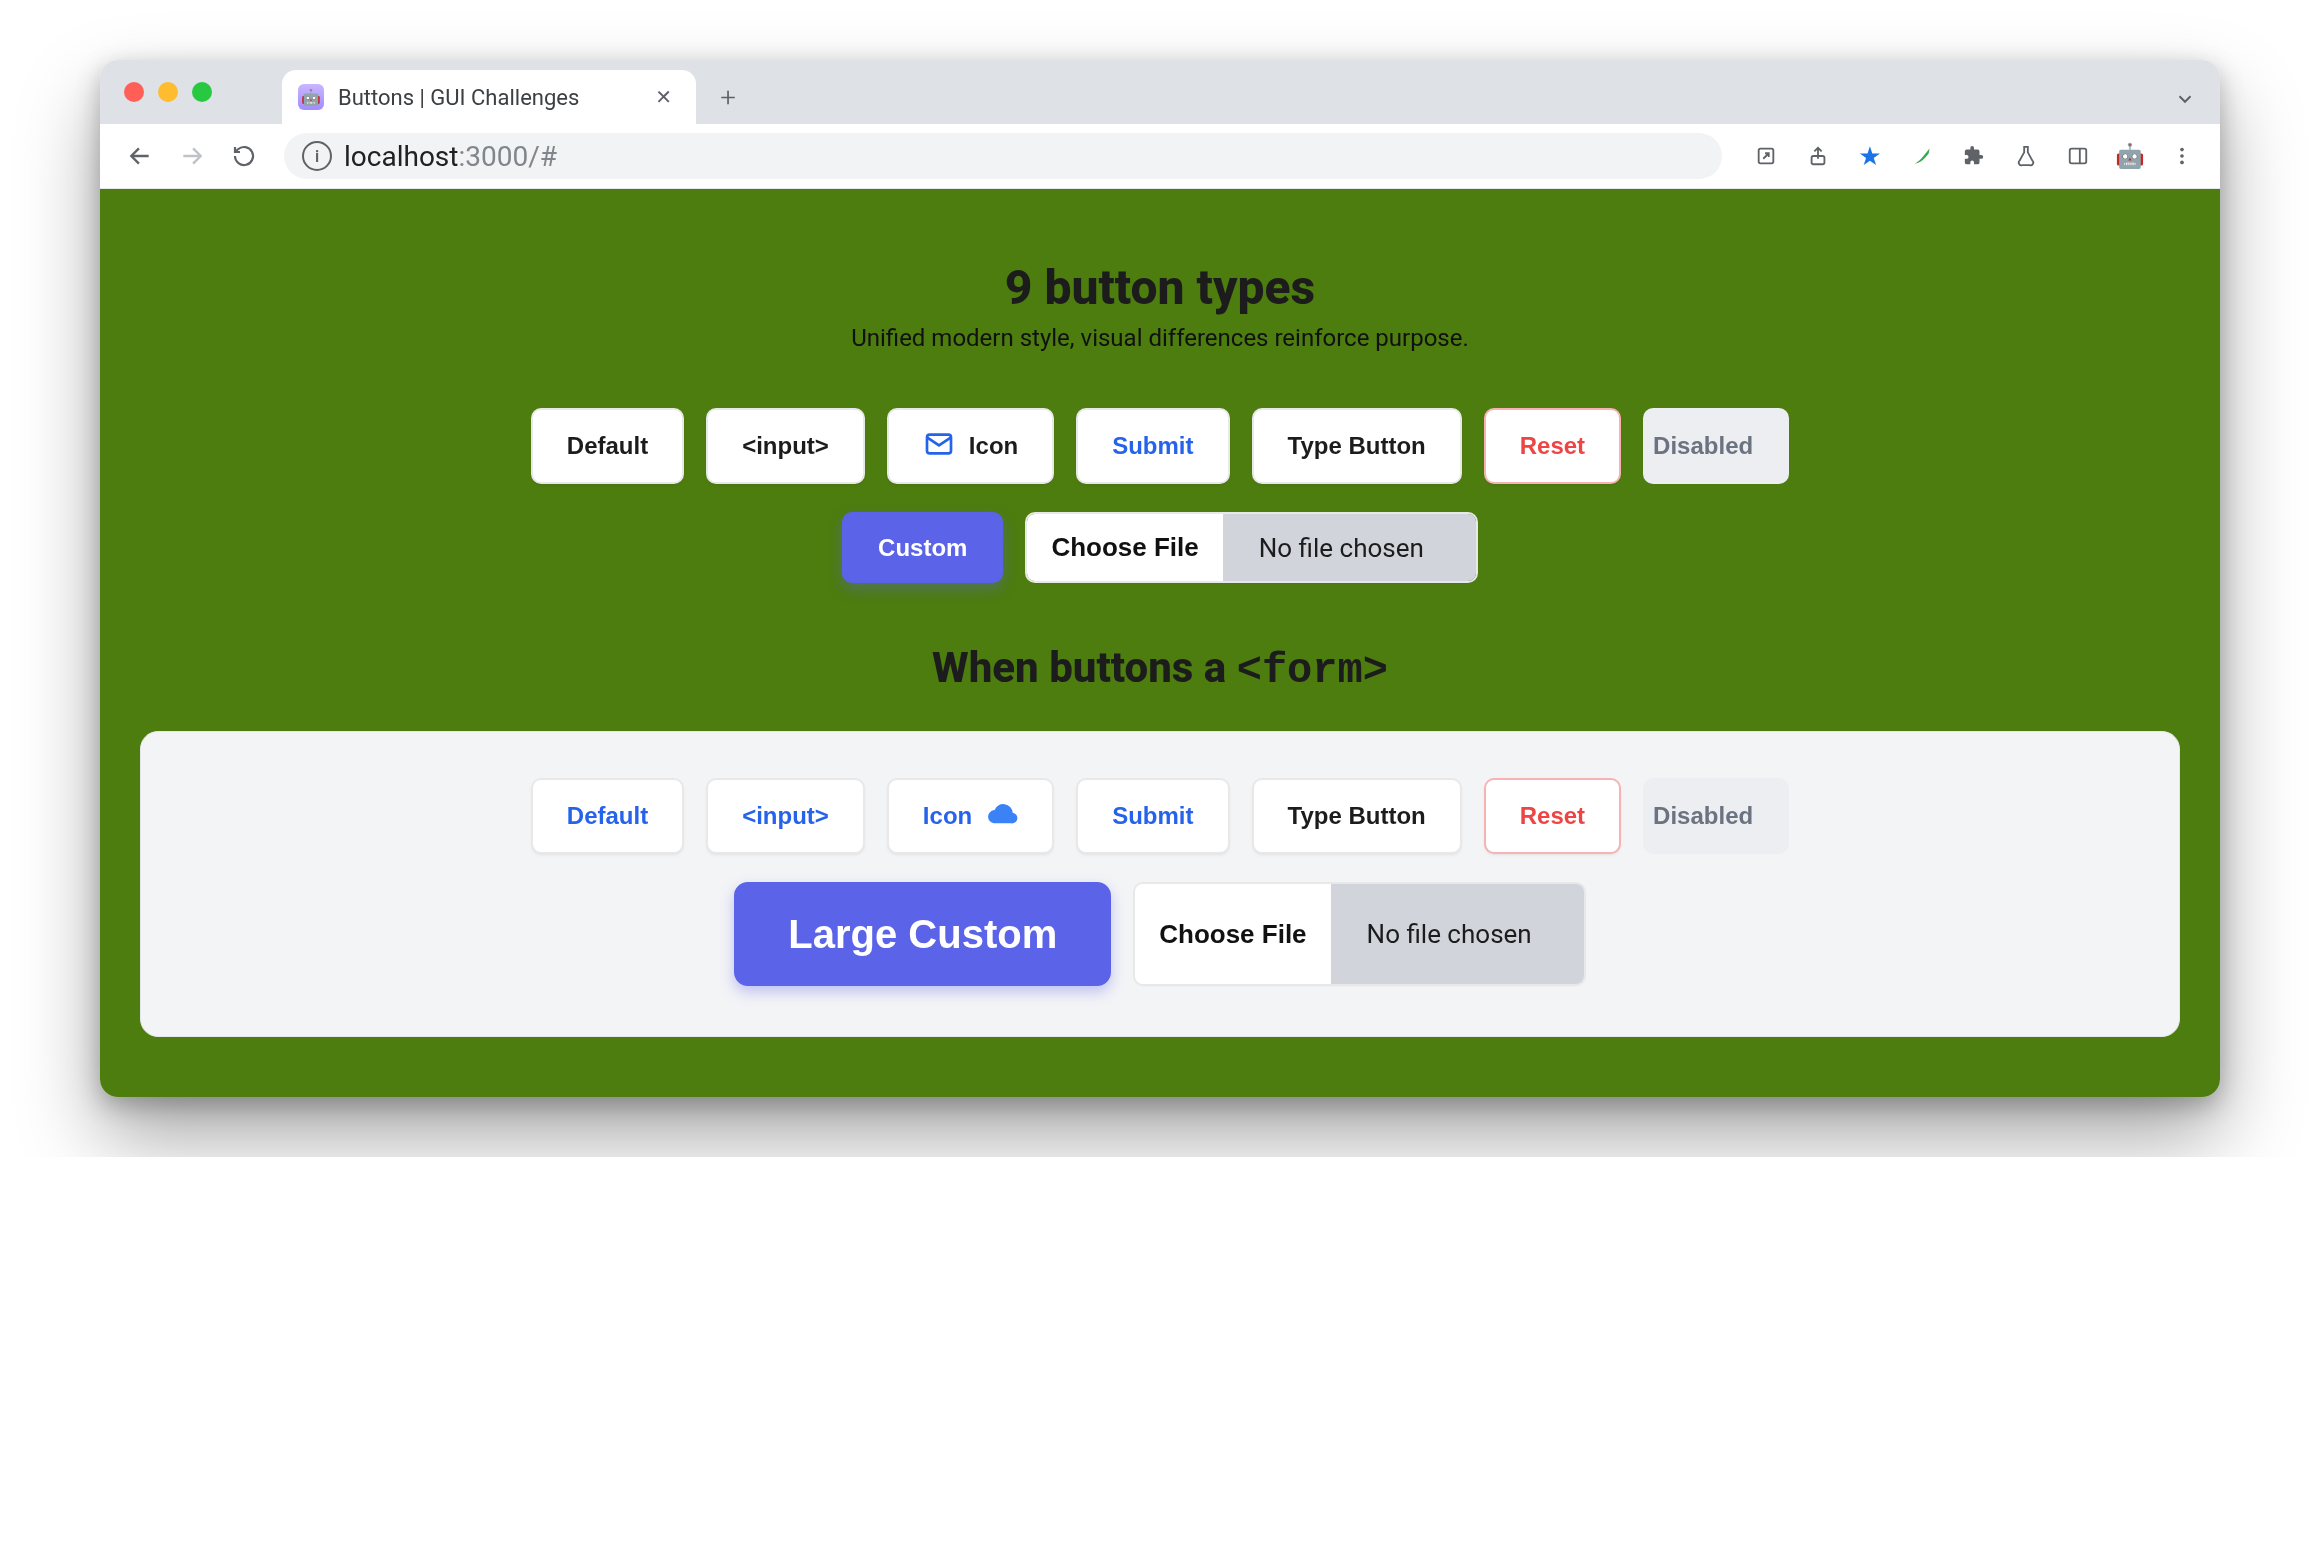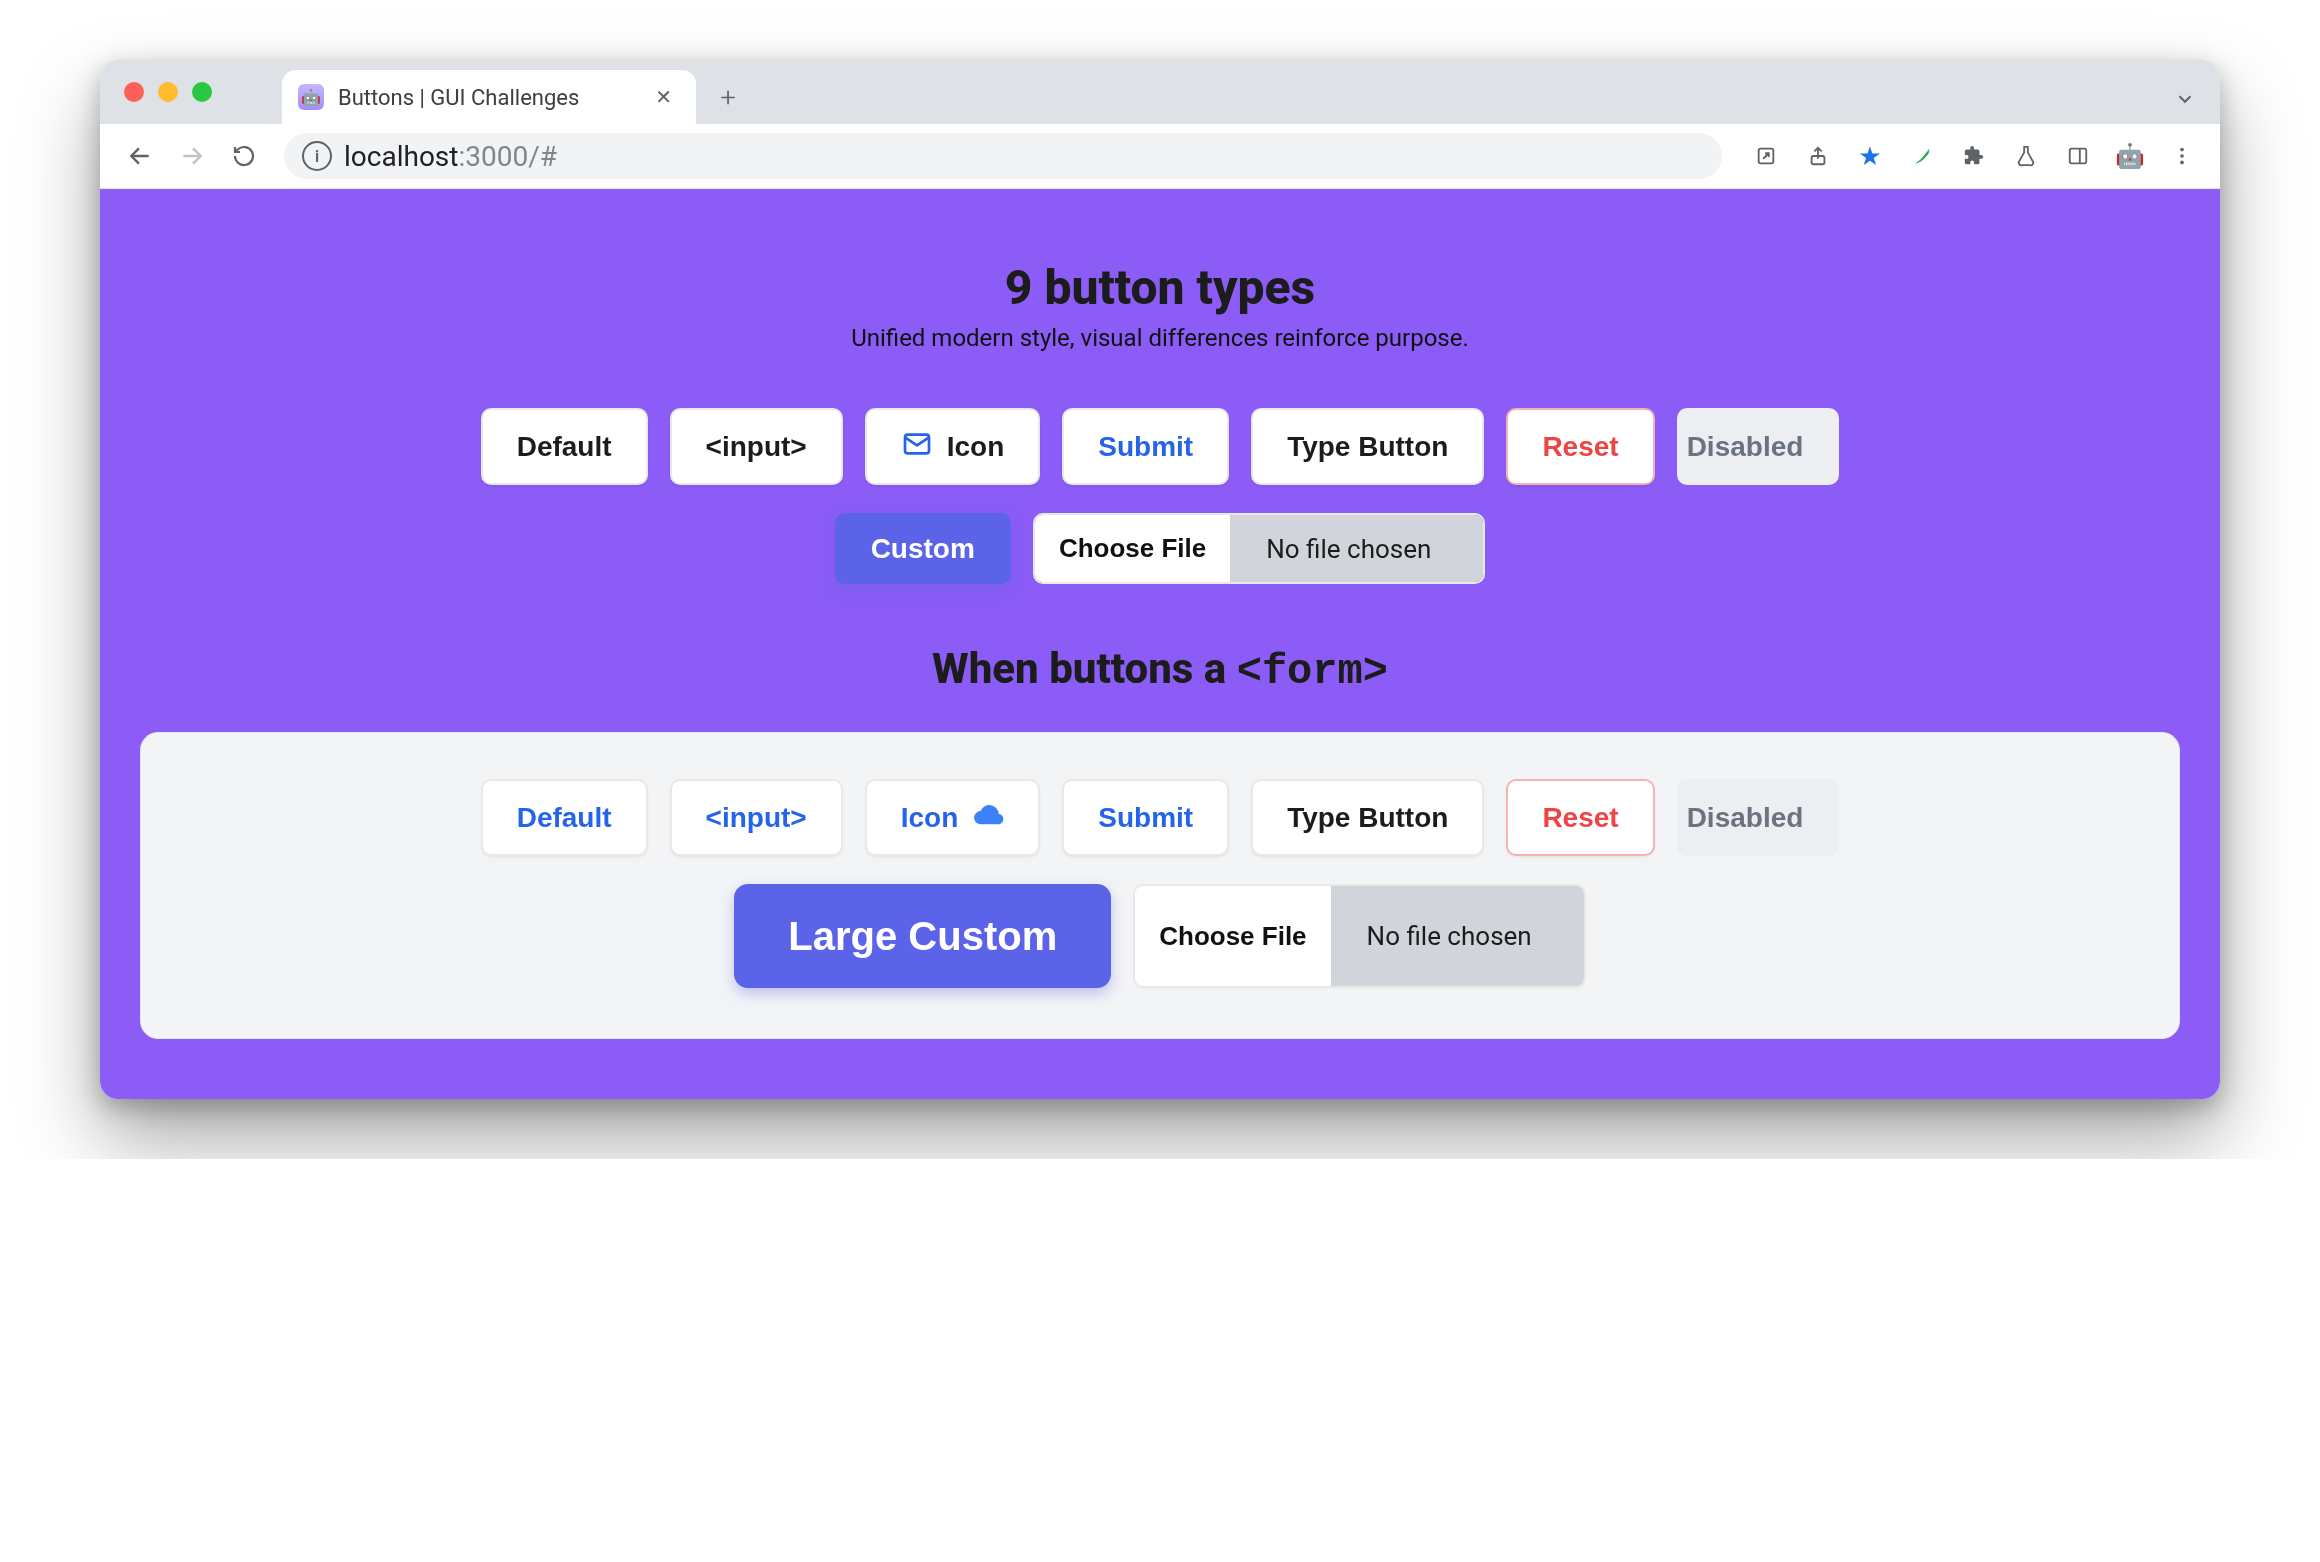--- a/index.html
+++ b/index.html
@@ -111,21 +111,21 @@
     display:flex;align-items:center;justify-content:center;
     font-size:16px;color:#5f6368;font-weight:600;
   }
   .url{font-size:28px;color:#202124;}
   .url .dim{color:#80868b;}
   .right-icons{display:flex;align-items:center;gap:12px;margin-left:6px;}
   .right-icons > *{width:40px;height:40px;display:flex;align-items:center;justify-content:center;color:#5f6368;}
   .star{color:#1a73e8;font-size:26px;}
   
   .page{
-    background:#8b5cf6;
+    background:#4d7c0f;
     padding:50px 40px 60px;
   }
   .section{text-align:center;}
   h1{
     font-size:48px;font-weight:800;margin:20px 0 8px;color:var(--ink);
   }
   h2{
     font-size:42px;font-weight:800;margin:60px 0 6px;color:var(--ink);
   }
   .subtitle{
@@ -136,21 +136,21 @@
     text-decoration:underline wavy #e03131;
     text-decoration-thickness:2.5px;
     text-underline-offset:4px;
   }
   .row{
     display:flex;flex-wrap:wrap;justify-content:center;gap:22px;
   }
   .row + .row{margin-top:28px;}
   
   .btn{
-    font-weight:700;font-size:28px;
+    font-weight:700;font-size:24px;
     background:#fff;color:var(--ink);
     border:2px solid var(--btn-border);
     border-radius:var(--radius);
     padding:18px 34px;line-height:1;
     box-shadow:0 1px 0 rgba(0,0,0,0.02),0 2px 3px rgba(0,0,0,0.04);
     display:inline-flex;align-items:center;gap:14px;
     cursor:pointer;
   }
   .btn.submit{color:var(--blue);}
   .btn.reset{color:var(--red);border-color:var(--red-border);}

